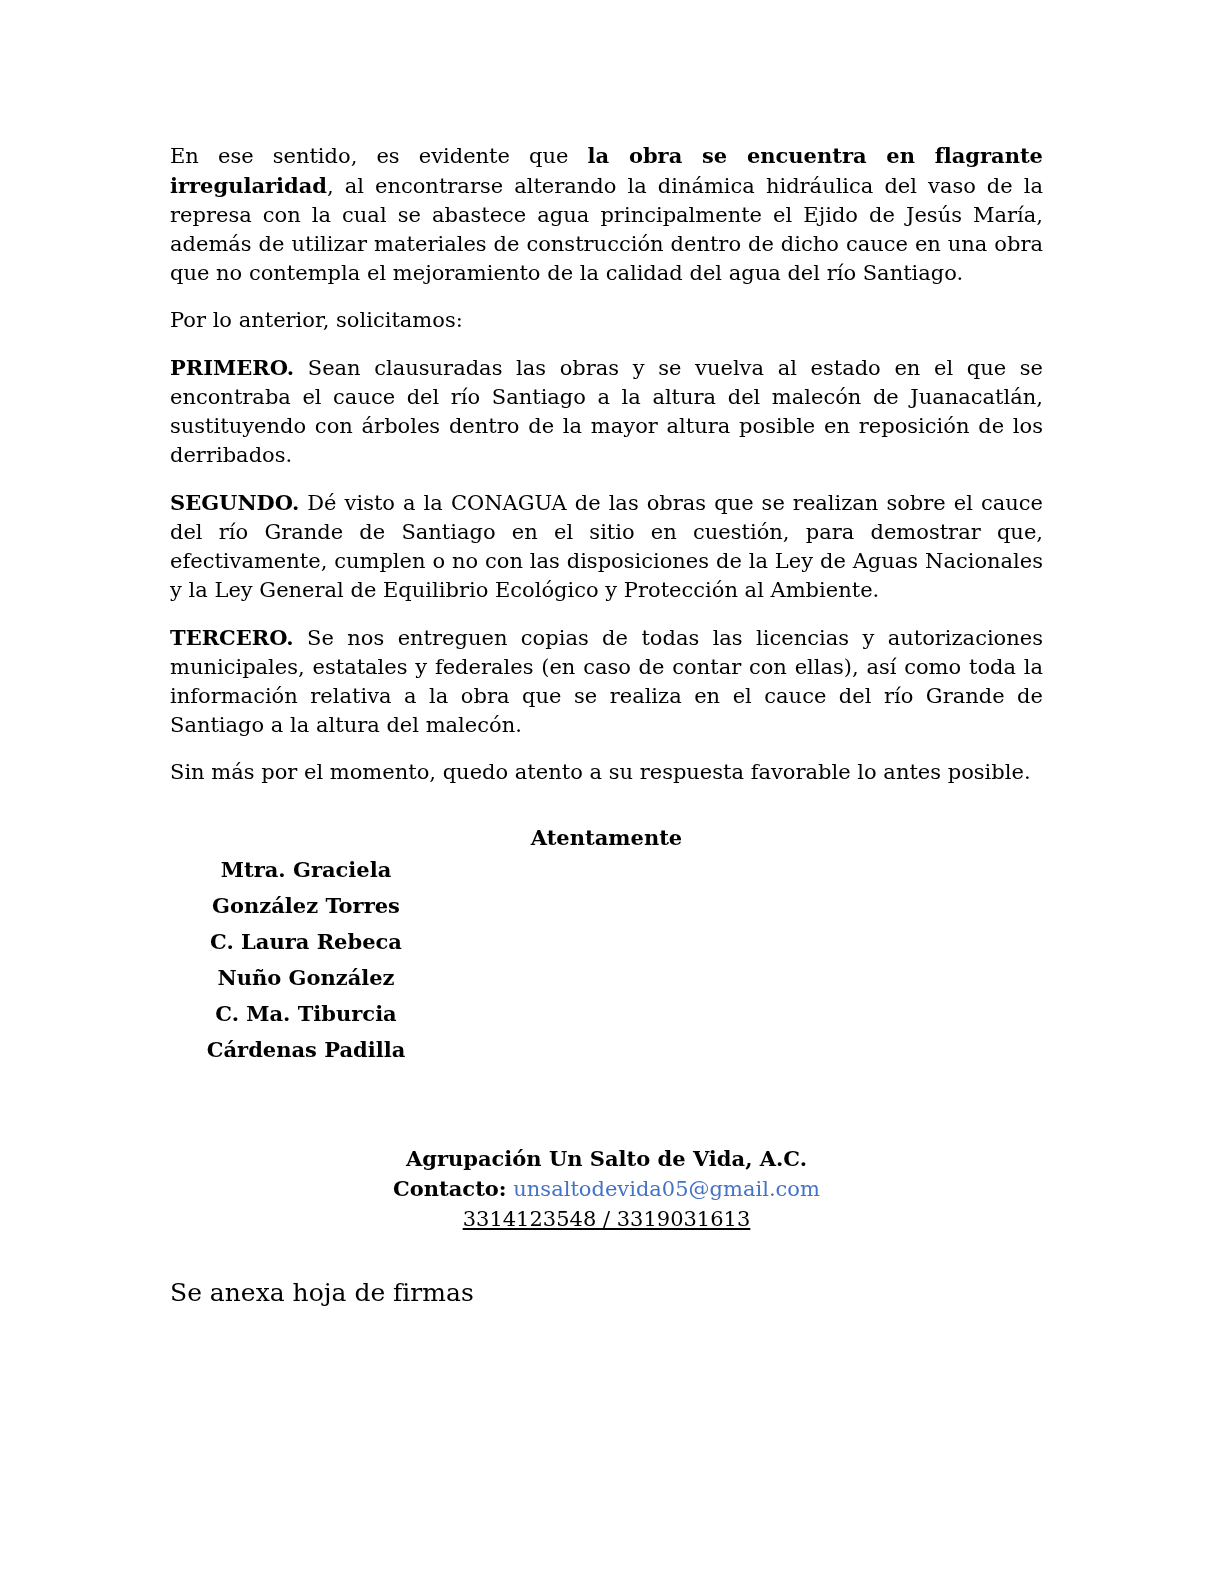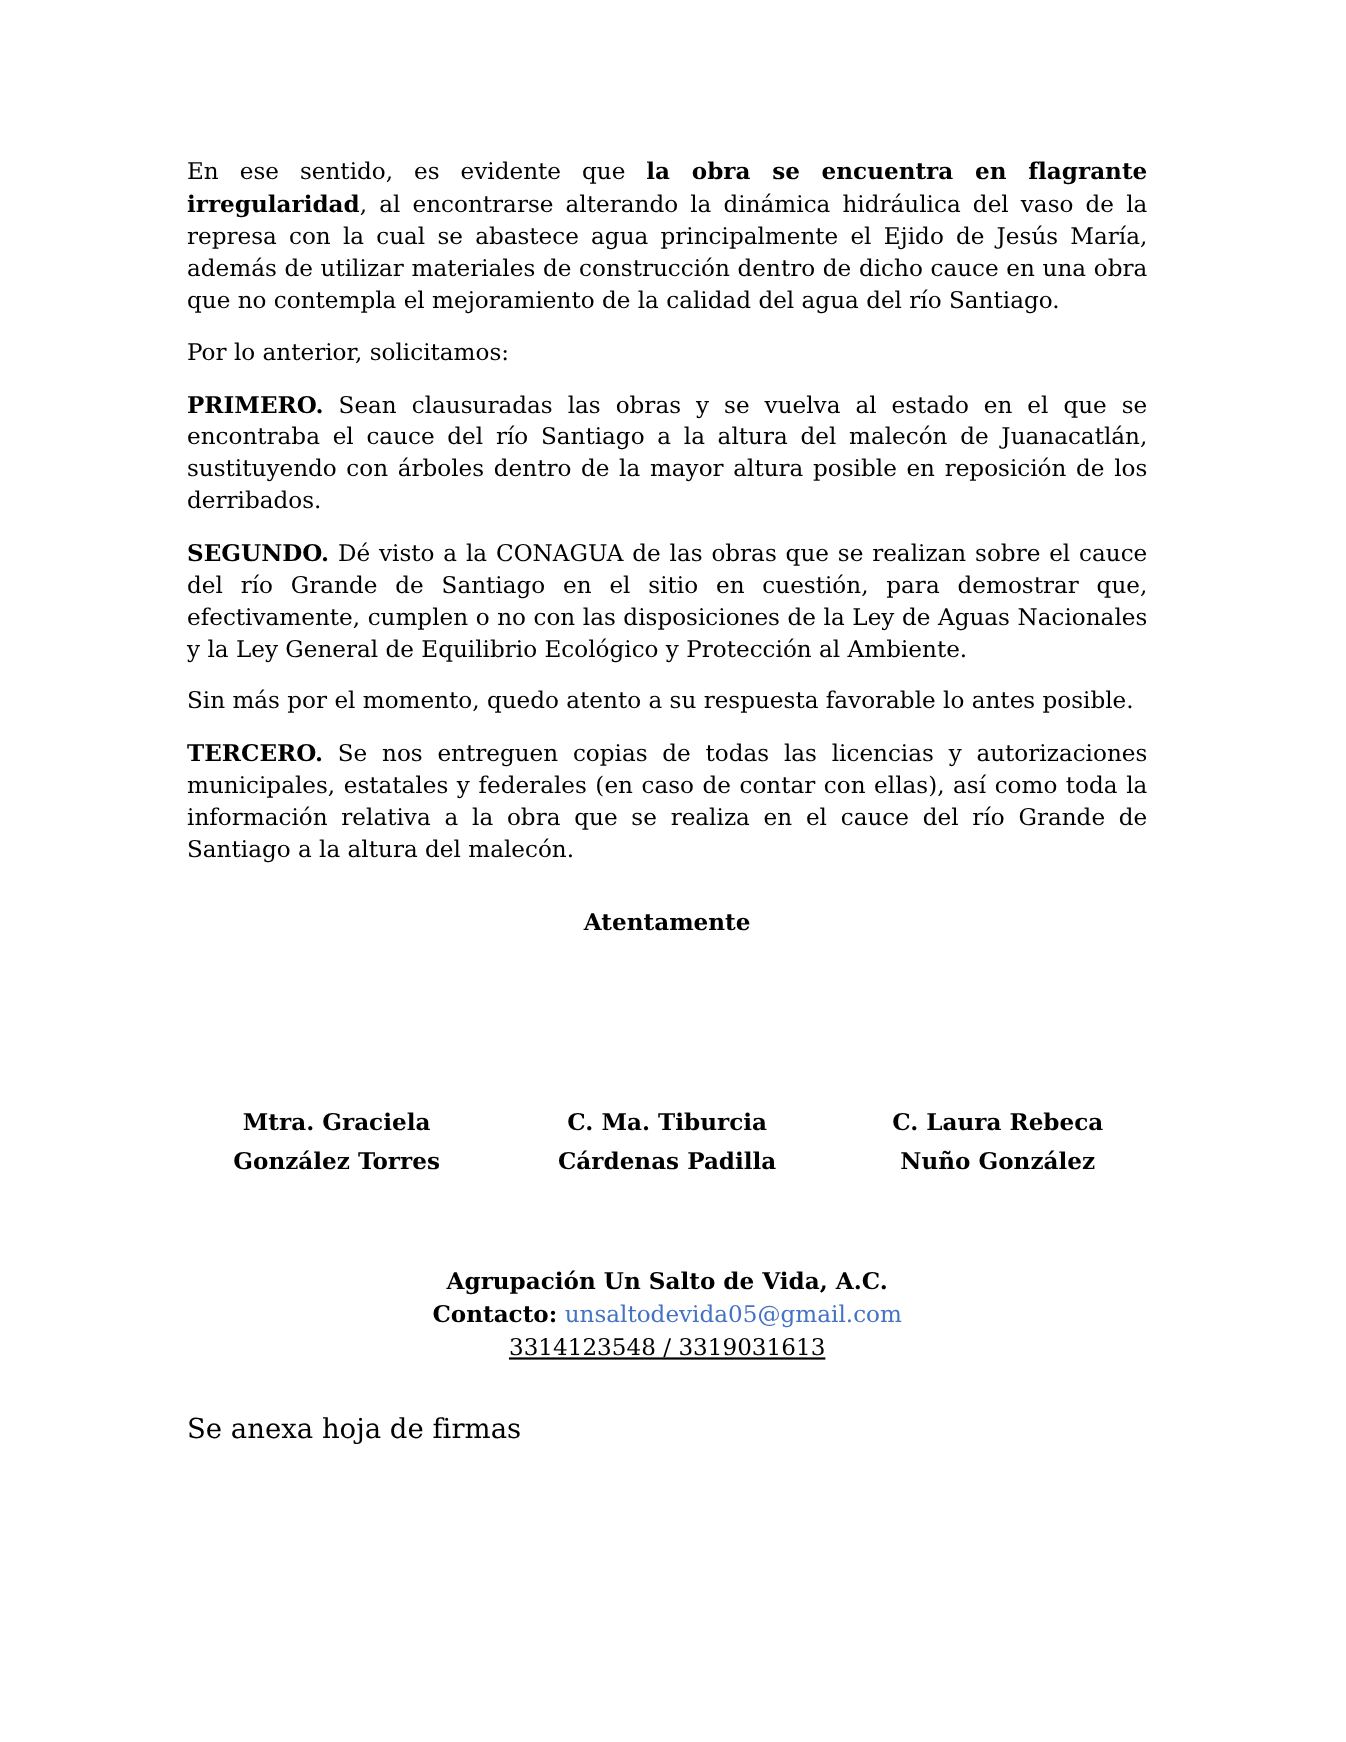--- a/index.html
+++ b/index.html
@@ -31,23 +31,23 @@
   }
   .para b, .para strong{font-weight:bold;}
   .salutation{
     margin-top:36px;
     font-size:21px;
     line-height:29px;
     font-weight:bold;
     text-align:center;
   }
   .signatories{
-    margin-top:150px;
     display:flex;
     justify-content:space-between;
+    flex-direction:column;
   }
   .signatory{
     width:272px;
     text-align:center;
     font-weight:bold;
     font-size:21px;
     line-height:36px;
   }
   .org-block{
     margin-top:76px;
@@ -77,38 +77,38 @@
   <div class="content">
 
     <p class="para"><span>En ese sentido, es evidente que </span><b>la obra se encuentra en flagrante irregularidad</b><span>, al encontrarse alterando la dinámica hidráulica del vaso de la represa con la cual se abastece agua principalmente el Ejido de Jesús María, además de utilizar materiales de construcción dentro de dicho cauce en una obra que no contempla el mejoramiento de la calidad del agua del río Santiago.</span></p>
 
     <p class="para">Por lo anterior, solicitamos:</p>
 
     <p class="para"><strong>PRIMERO.</strong><span> Sean clausuradas las obras y se vuelva al estado en el que se encontraba el cauce del río Santiago a la altura del malecón de Juanacatlán, sustituyendo con árboles dentro de la mayor altura posible en reposición de los derribados.</span></p>
 
     <p class="para"><strong>SEGUNDO.</strong><span> Dé visto a la CONAGUA de las obras que se realizan sobre el cauce del río Grande de Santiago en el sitio en cuestión, para demostrar que, efectivamente, cumplen o no con las disposiciones de la Ley de Aguas Nacionales y la Ley General de Equilibrio Ecológico y Protección al Ambiente.</span></p>
 
+    <p class="para"><strong>TERCERO.</strong><span> Se nos entreguen copias de todas las licencias y autorizaciones municipales, estatales y federales (en caso de contar con ellas), así como toda la información relativa a la obra que se realiza en el cauce del río Grande de Santiago a la altura del malecón.</span></p>
+
     <p class="para">Sin más por el momento, quedo atento a su respuesta favorable lo antes posible.</p>
-
-    <p class="para"><strong>TERCERO.</strong><span> Se nos entreguen copias de todas las licencias y autorizaciones municipales, estatales y federales (en caso de contar con ellas), así como toda la información relativa a la obra que se realiza en el cauce del río Grande de Santiago a la altura del malecón.</span></p>
 
     <div class="salutation">Atentamente</div>
 
     <div class="signatories">
       <div class="signatory">
         <div>Mtra. Graciela</div>
         <div>González Torres</div>
       </div>
       <div class="signatory">
+        <div>C. Laura Rebeca</div>
+        <div>Nuño González</div>
+      </div>
+      <div class="signatory">
         <div>C. Ma. Tiburcia</div>
         <div>Cárdenas Padilla</div>
-      </div>
-      <div class="signatory">
-        <div>C. Laura Rebeca</div>
-        <div>Nuño González</div>
       </div>
     </div>
 
     <div class="org-block">
       <div class="org-name">Agrupación Un Salto de Vida, A.C.</div>
       <div><span class="contact-label">Contacto:</span> <a class="email-link">unsaltodevida05@gmail.com</a></div>
       <div class="phones">3314123548 / 3319031613</div>
     </div>
 
     <div class="annex-note">Se anexa hoja de firmas</div>

